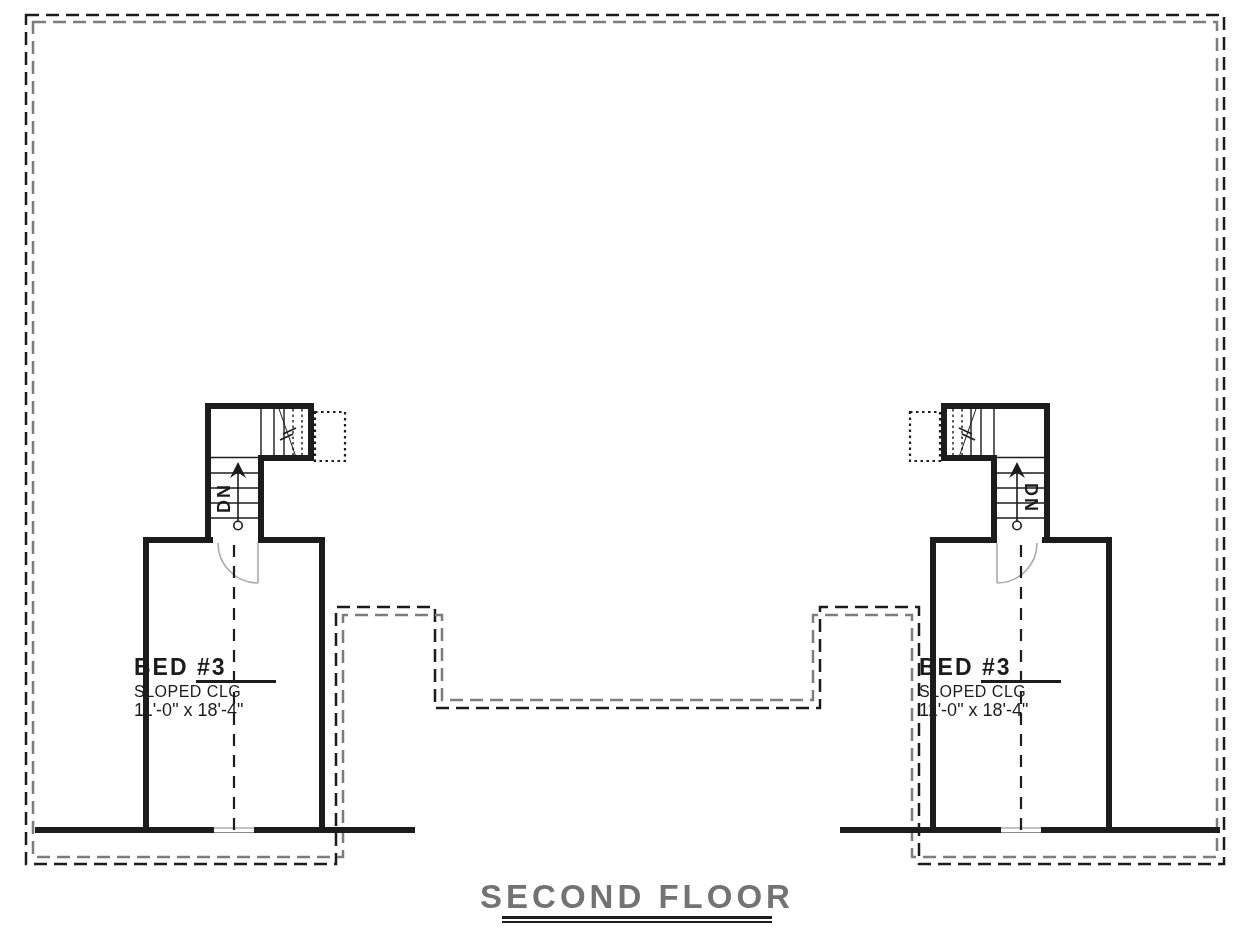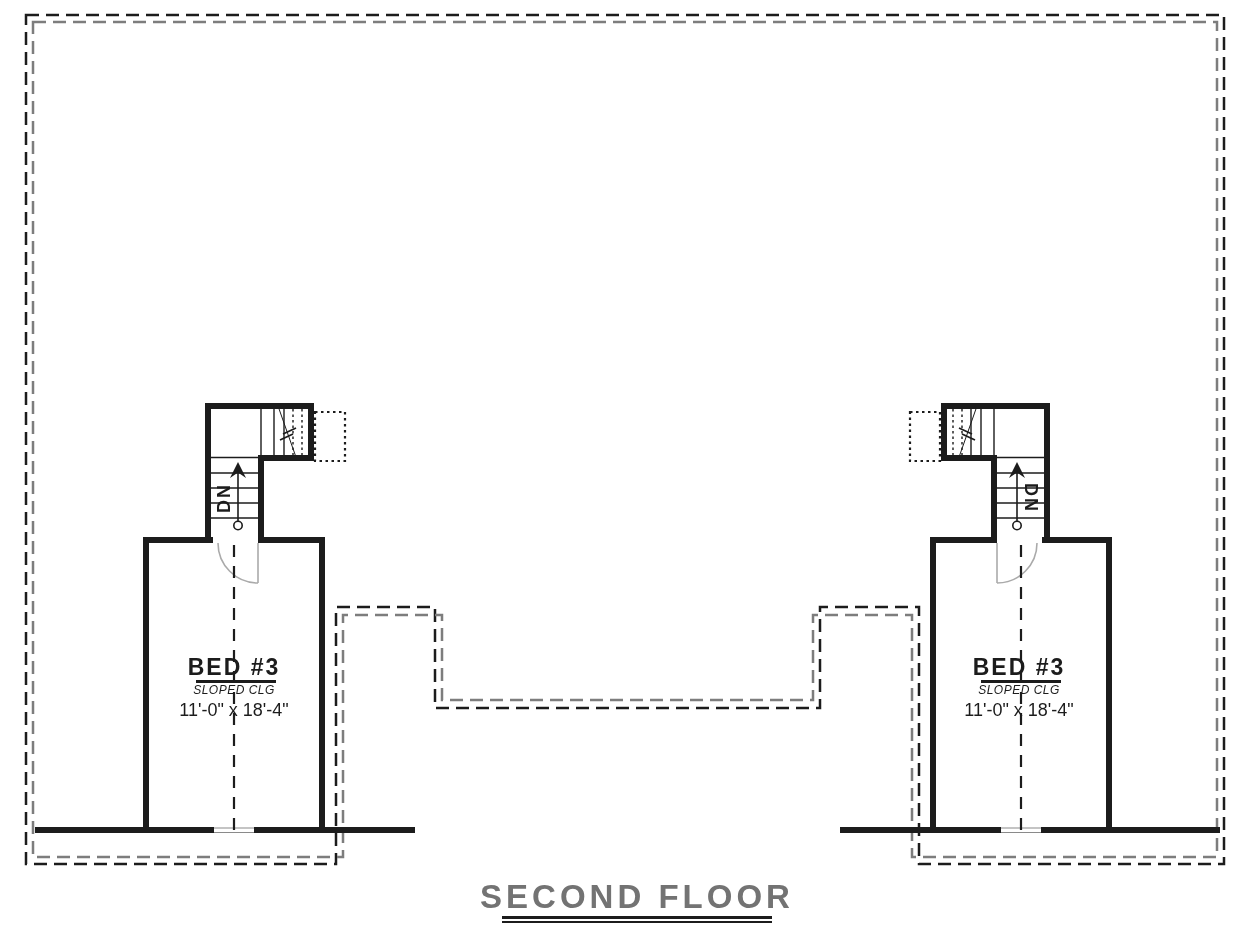--- a/index.html
+++ b/index.html
@@ -7,39 +7,37 @@
     position:relative;
     width:1255px;height:933px;
     background:#ffffff;
     font-family:"Liberation Sans", sans-serif;
     color:#1c1c1c;
     overflow:hidden;
   }
   .plan-svg{position:absolute;left:0;top:0;}
   .label{
     position:absolute;
-    text-align:center;
     color:#1c1c1c;
     white-space:nowrap;
     line-height:1.05;
   }
   .room-name{
     width:200px;
     font-size:23px;
     letter-spacing:2px;
     font-weight:600;
   }
   .room-underline{
     position:absolute;height:3px;background:#1c1c1c;width:80px;
   }
   .ceiling-note{
     width:200px;
-    font-size:12px;
+    font-size:16px;
     letter-spacing:0.5px;
-    font-style:italic;
   }
   .room-size{
     width:200px;
     font-size:18px;
     letter-spacing:0px;
   }
   .dn-label{
     position:absolute;
     width:40px;height:40px;
     line-height:40px;

